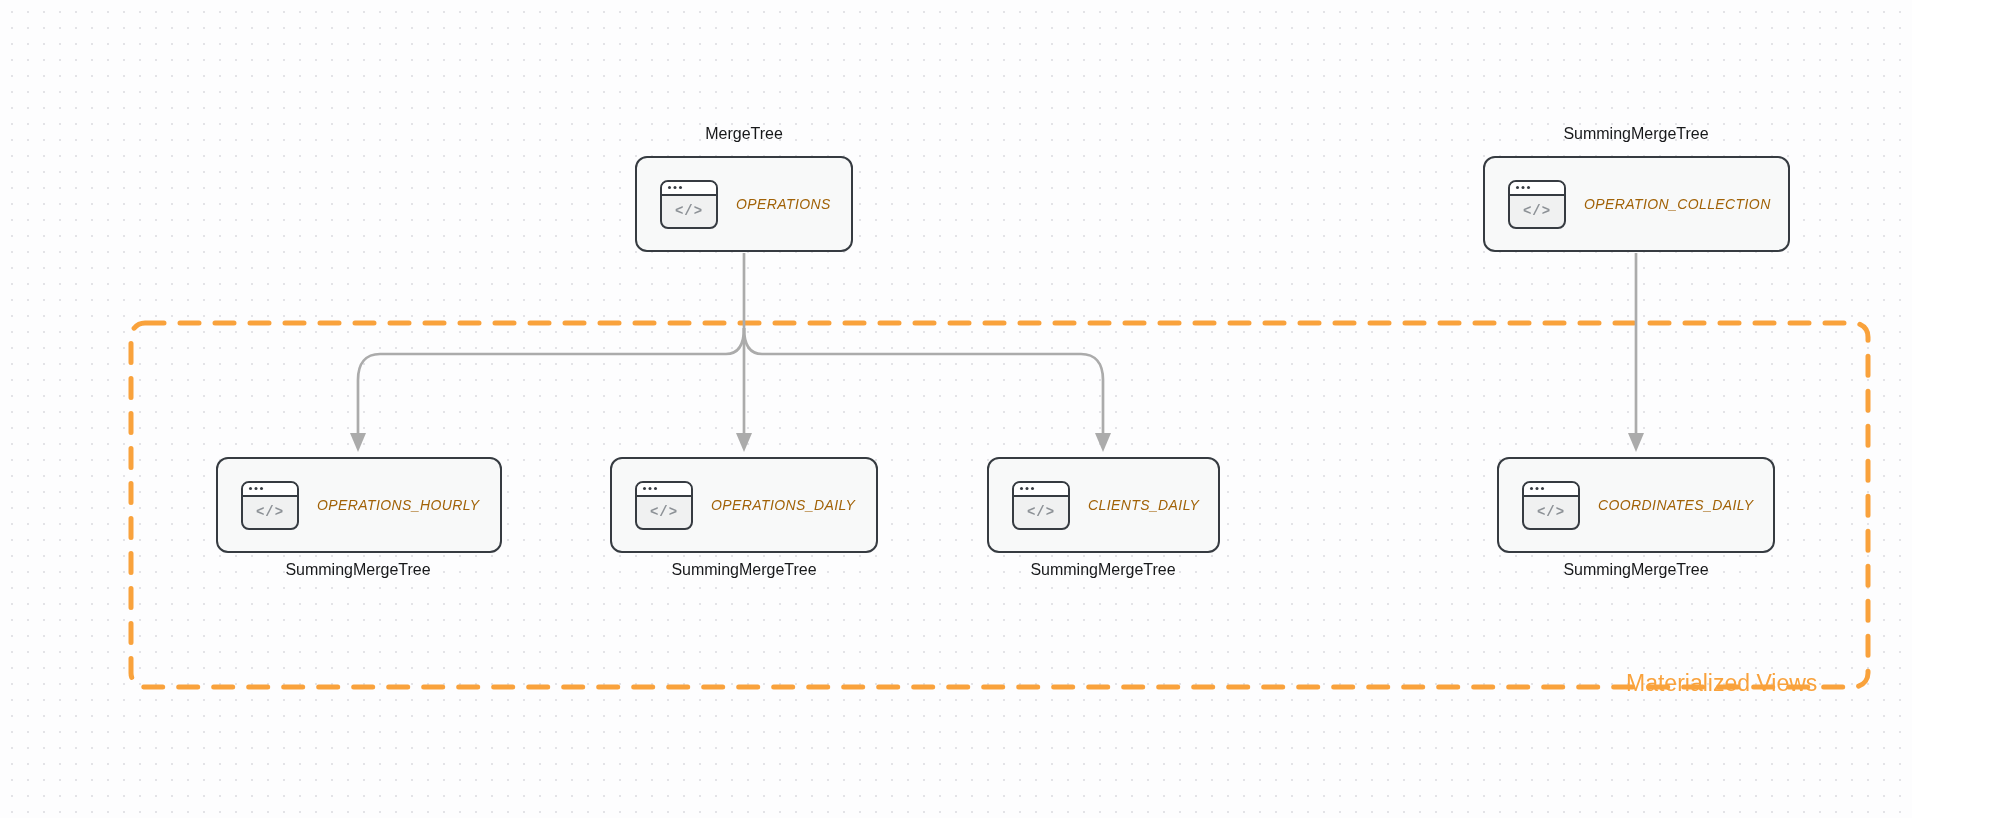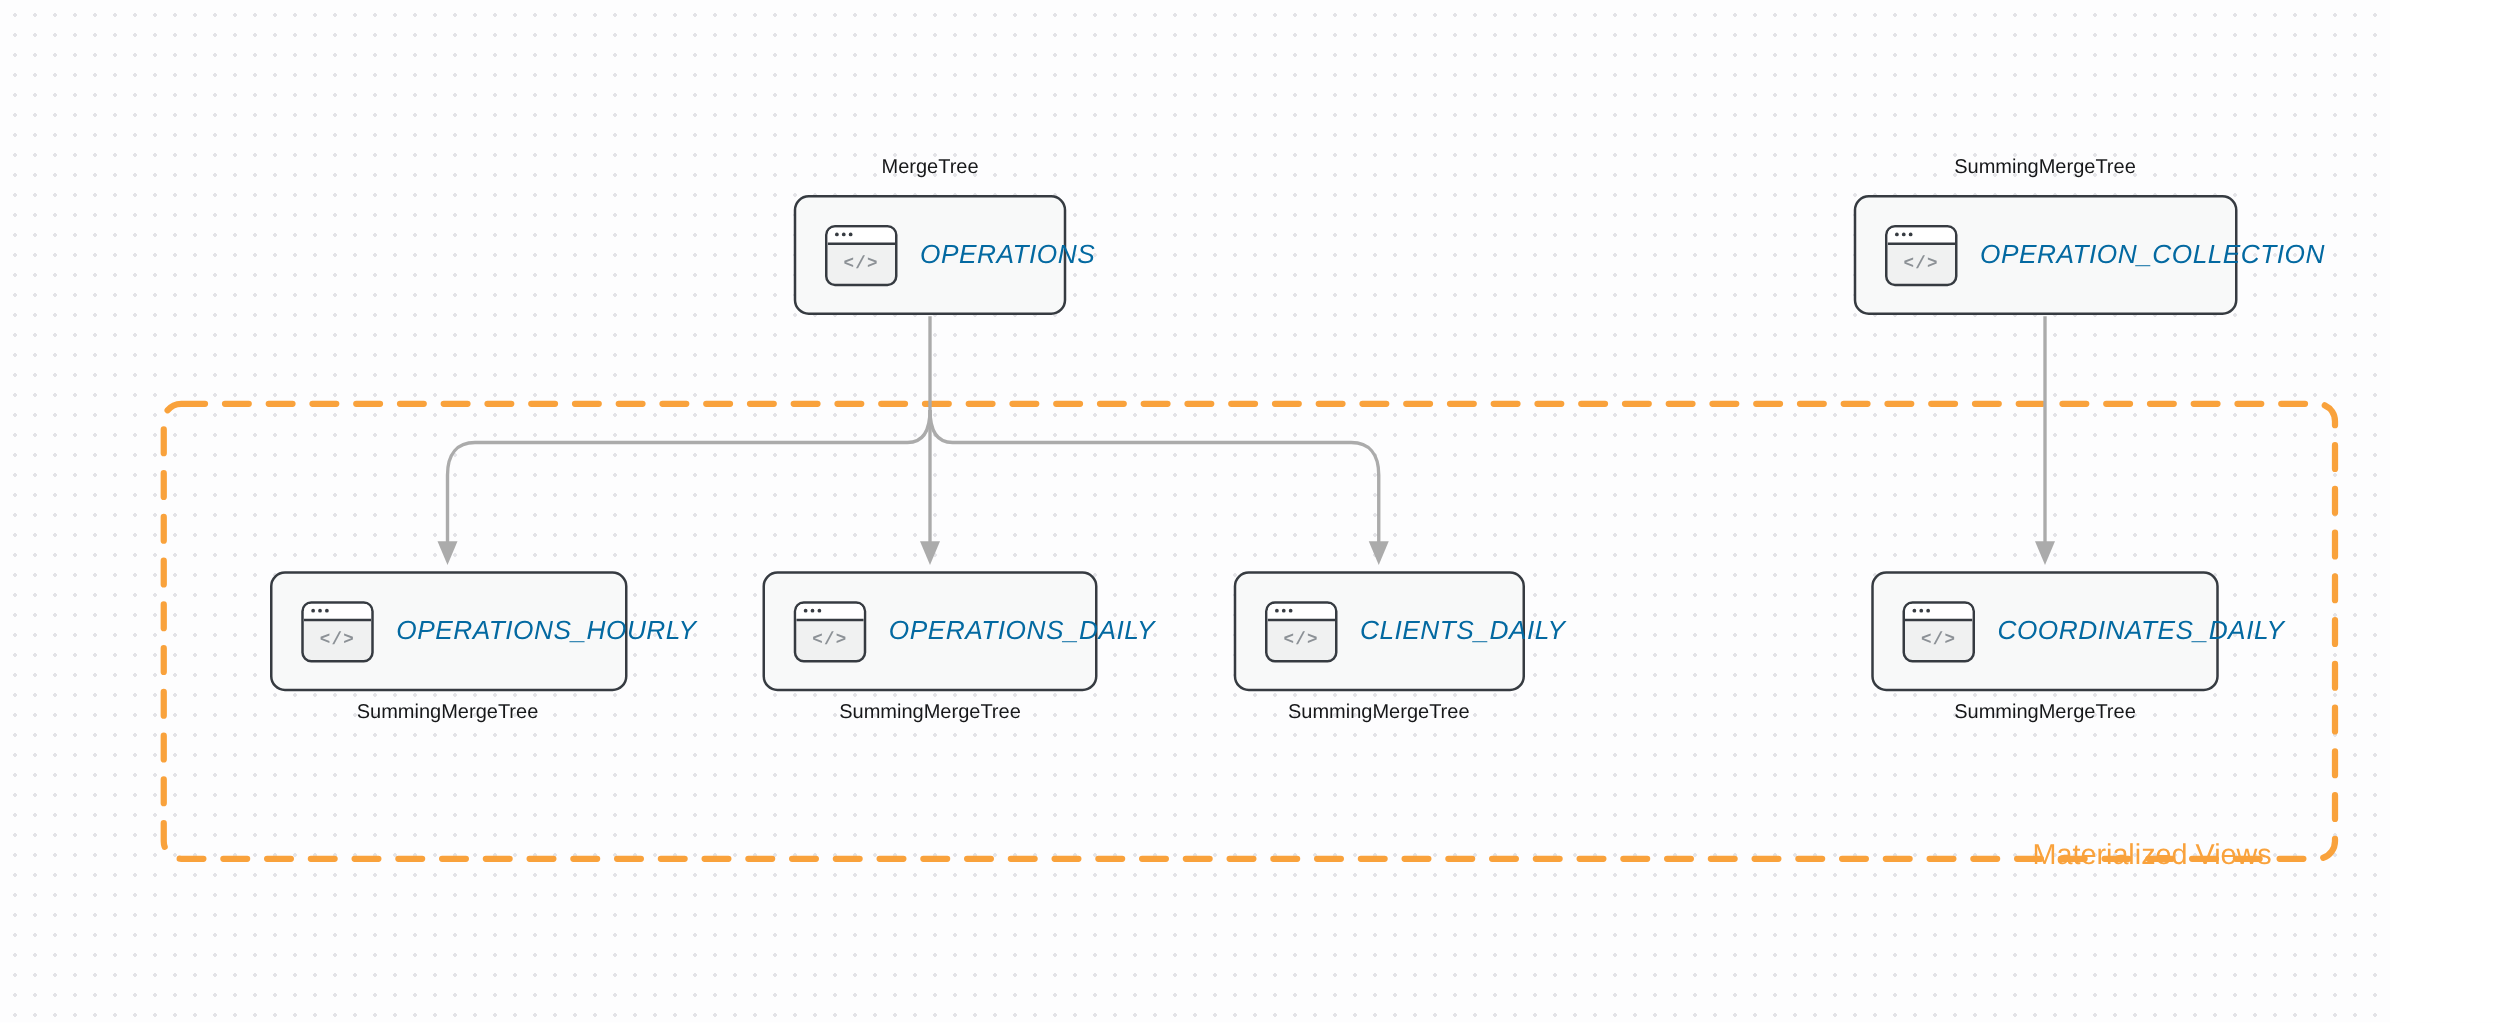--- a/index.html
+++ b/index.html
@@ -28,23 +28,23 @@
   .node{
     position:absolute;z-index:2;box-sizing:border-box;height:96px;
     background:var(--color-node_fill,#F8F9F9);
     border:2.5px solid var(--color-node_border,#363B41);
     border-radius:12px;
     display:flex;align-items:center;gap:18px;
     padding:0 18px 0 23px;
   }
   .node-name{
     font-style:italic;
-    font-size:21px;
+    font-size:14px;
     letter-spacing:0.4px;
-    color:#0369a1;
+    color:#a16207;
     white-space:nowrap;
   }
   .win-icon{
     box-sizing:border-box;flex:none;
     width:58px;height:49px;
     border:2.5px solid var(--color-node_border,#363B41);
     border-radius:8px;
     background:#F0F1F1;
     display:flex;flex-direction:column;overflow:hidden;
   }

